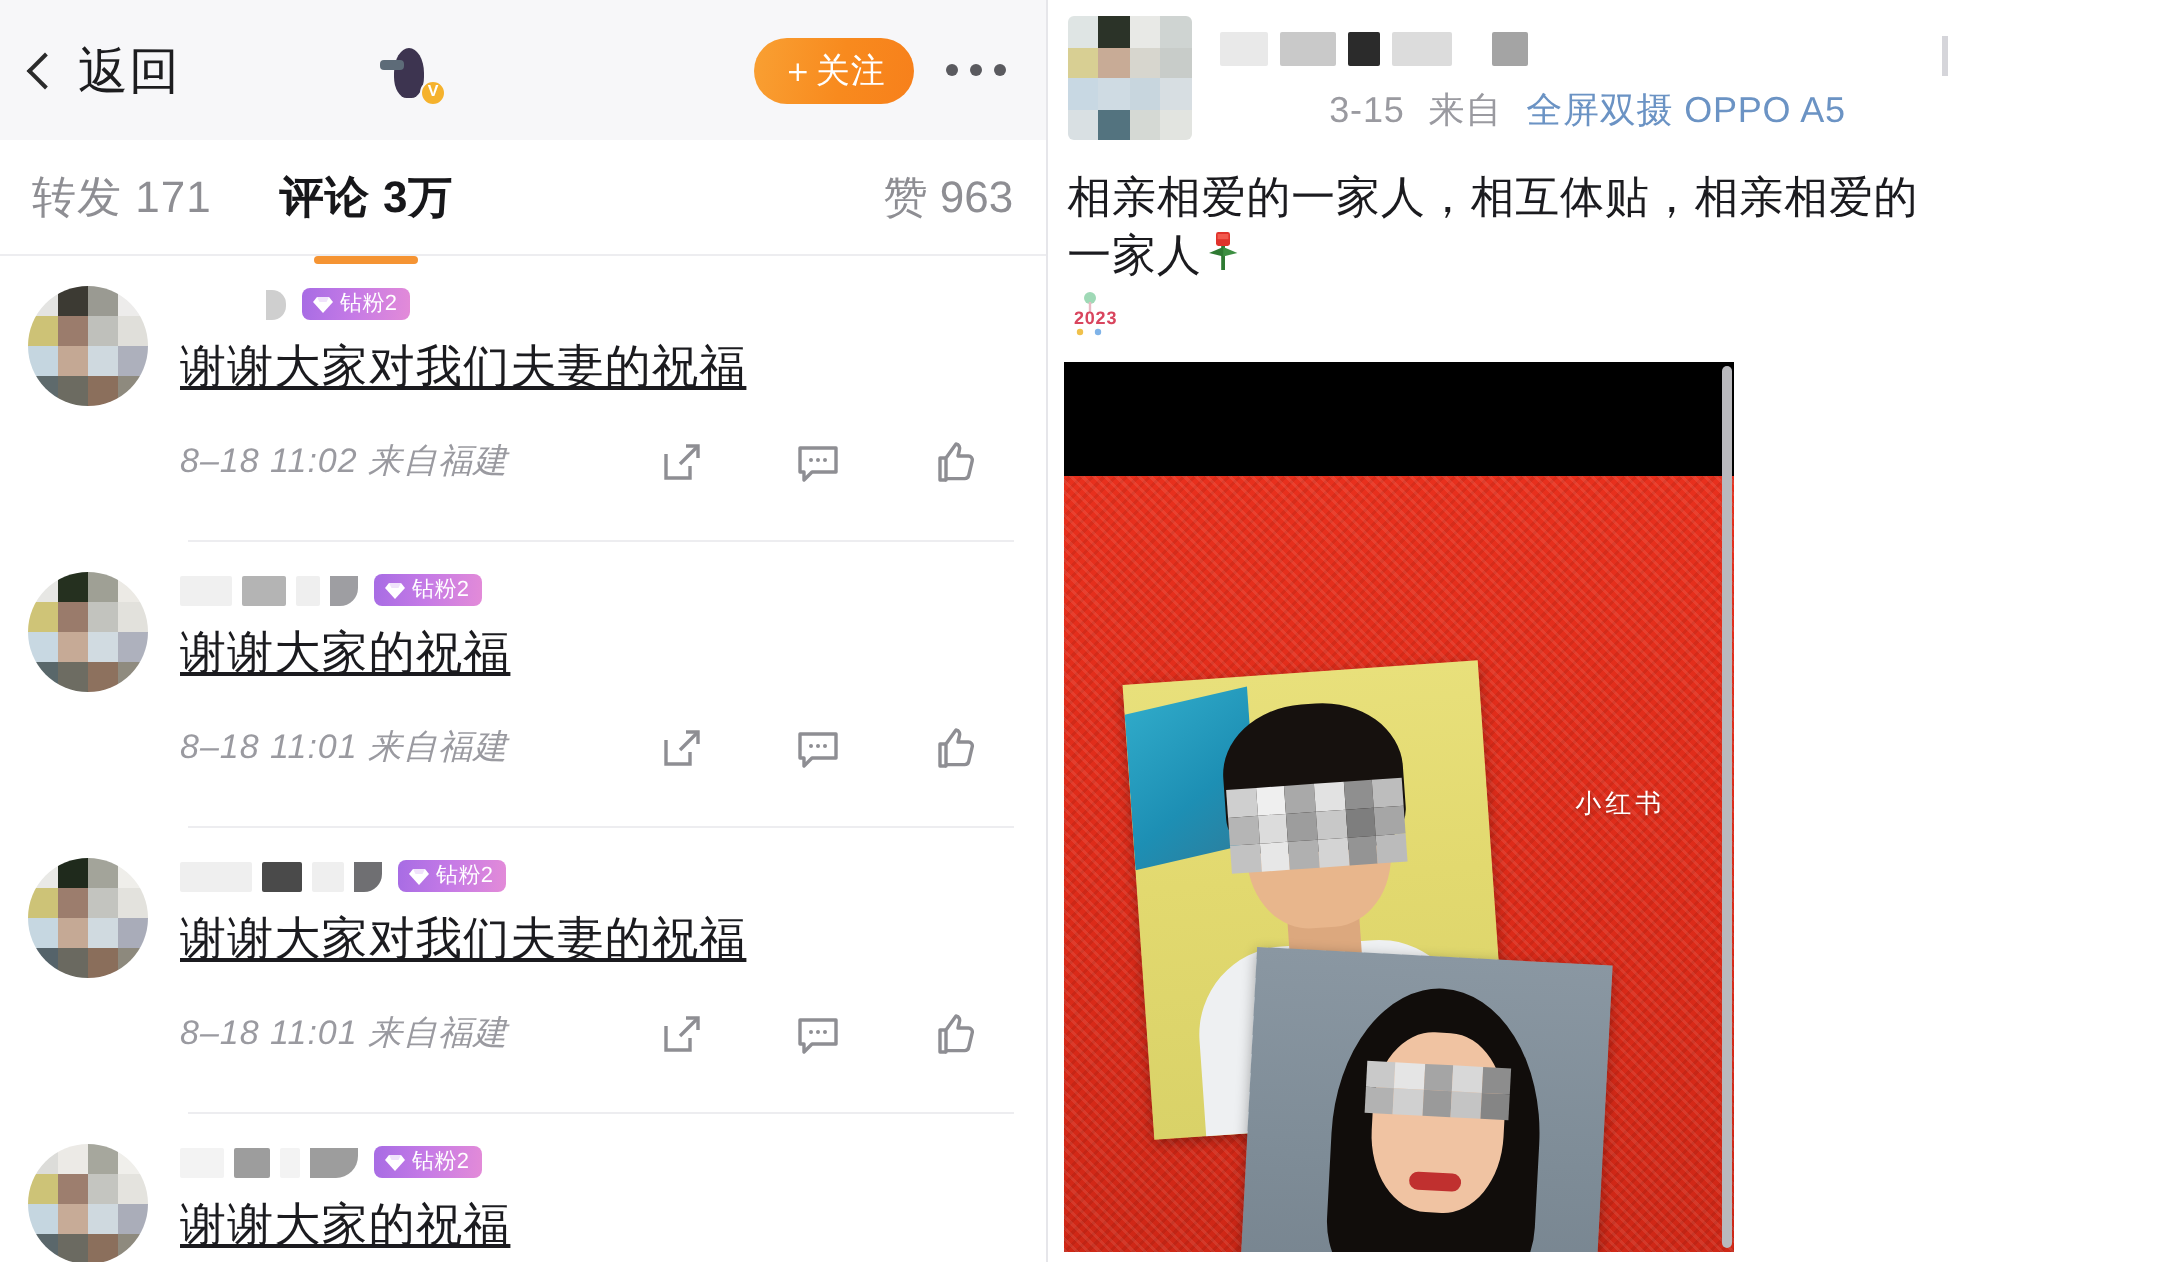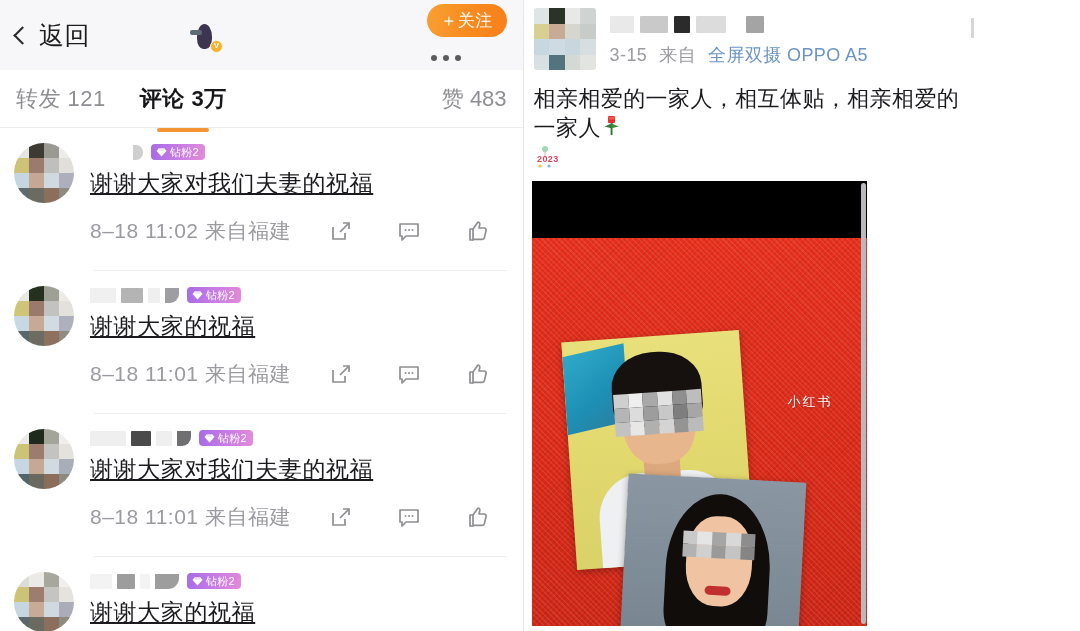--- a/index.html
+++ b/index.html
@@ -55,21 +55,21 @@
     background: #5d6b78;
   }
   .v-badge {
     position: absolute; right: -1px; bottom: -1px;
     width: 13px; height: 13px; border-radius: 50%;
     background: #f5b22d; border: 1.5px solid #f7f7f9;
     color: #fff; font-size: 8px; line-height: 10px; text-align: center; font-weight: bold;
   }
   .nick { font-size: 22px; color: #222226; letter-spacing: .3px; }
 
-  .nav-right { position: absolute; right: 16px; display: flex; align-items: flex-start; gap: 12px; flex-direction: column; }
+  .nav-right { position: absolute; right: 16px; display: flex; align-items: center; gap: 12px; }
   .follow-btn {
     background: linear-gradient(100deg, #f9a033 0%, #f88a1e 55%, #f7801b 100%);
     color: #ffffff;
     border-radius: 17px;
     height: 33px; min-width: 80px;
     display: flex; align-items: center; justify-content: center;
     font-size: 17px; padding: 0 13px; letter-spacing: .5px;
     cursor: pointer; border: none;
   }
   .dots-menu { display: flex; gap: 6px; align-items: center; cursor: pointer; padding: 6px 4px; }
@@ -122,38 +122,38 @@
     font-size: 11px; line-height: 12px;
     letter-spacing: .2px; white-space: nowrap;
   }
   .diamond-ic { width: 11px; height: 9px; display: block; }
   .c-text { font-size: 23px; color: #1b1b1f; letter-spacing: .6px; margin-top: 6px; line-height: 1.25; text-decoration: underline; }
   .c-meta {
     display: flex; align-items: center;
     margin-top: 16px;
     height: 34px;
   }
-  .c-time { font-size: 21px; color: #9a9aa0; letter-spacing: .5px; }
+  .c-time { font-size: 17px; color: #9a9aa0; letter-spacing: .5px; font-style: italic; }
   .c-actions { margin-left: auto; display: flex; align-items: center; gap: 44px; padding-right: 18px; }
   .act-ic { width: 24px; height: 24px; cursor: pointer; display: block; }
   .row-divider { height: 1px; background: #ededf0; margin: 12px 16px 0 94px; }
 
   
   .right-panel {
     width: 510px; height: 631px;
     background: #ffffff;
     position: relative;
     overflow: hidden;
   }
   .post-head { display: flex; padding: 8px 14px 0 10px; position: relative; }
   .p-avatar {
     width: 62px; height: 62px; flex: 0 0 62px;
     border-radius: 3px; overflow: hidden;
   }
-  .p-head-body { flex: 1; padding-left: 14px; padding-top: 8px; min-width: 0; }
+  .p-head-body { flex: 1; padding-left: 14px; padding-top: 8px; min-width: 0; text-align: center; }
   .p-name-redact { display: flex; align-items: center; gap: 6px; height: 17px; }
   .p-name-redact i { display: block; height: 17px; border-radius: 1px; }
   .p-source { margin-top: 10px; font-size: 18px; color: #9a9aa0; letter-spacing: .4px; white-space: nowrap; }
   .p-source .src-link { color: #6b93c4; }
   .p-source .src-sep { margin: 0 6px; }
   .chevron-down-wrap { position: absolute; right: 12px; top: 12px; cursor: pointer; padding: 6px; }
   .chev-down {
     width: 15px; height: 15px;
     border-right: 3px solid #d5d5da;
     border-bottom: 3px solid #d5d5da;
@@ -247,26 +247,26 @@
         <button class="follow-btn">＋关注</button>
         <span class="dots-menu">
             <i></i>
             <i></i>
             <i></i>
           </span>
       </div>
     </div>
 
     <div class="stat-bar">
-      <span class="stat-item secondary">转发 121</span>
+      <span class="stat-item secondary">转发 171</span>
       <span class="stat-item active">
         <span>评论 3万</span>
         <span class="underline"></span>
       </span>
-      <span class="stat-right">赞 483</span>
+      <span class="stat-right">赞 963</span>
     </div>
 
     <div class="comments">
 
       <div class="comment-row">
         <div class="c-avatar">
           <div class="mosaic">
             <span style="background:#e4e4e2"></span>
               <span style="background:#3c3a33"></span>
               <span style="background:#9a9a92"></span>

